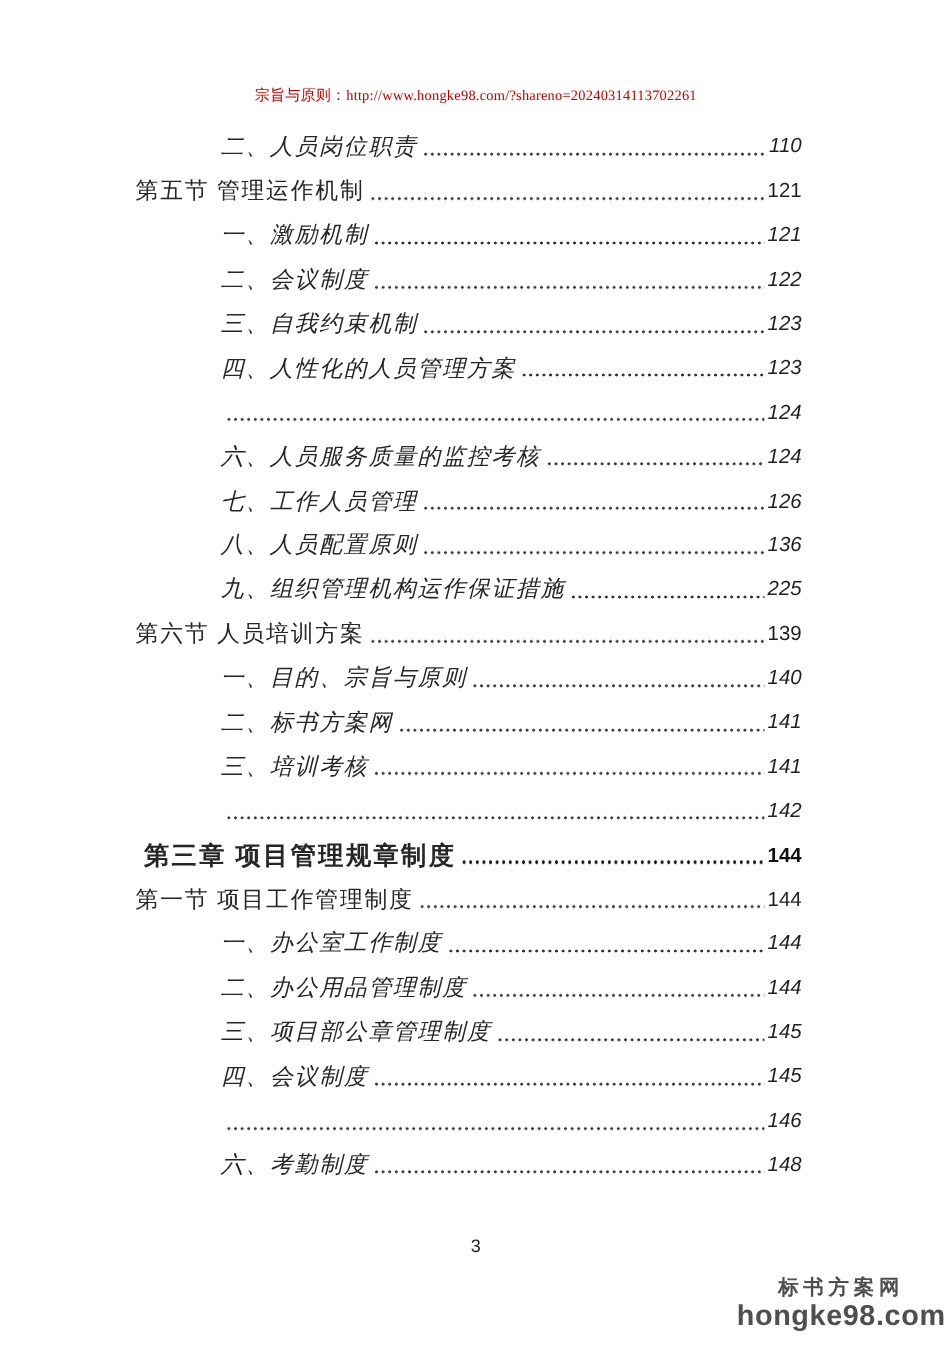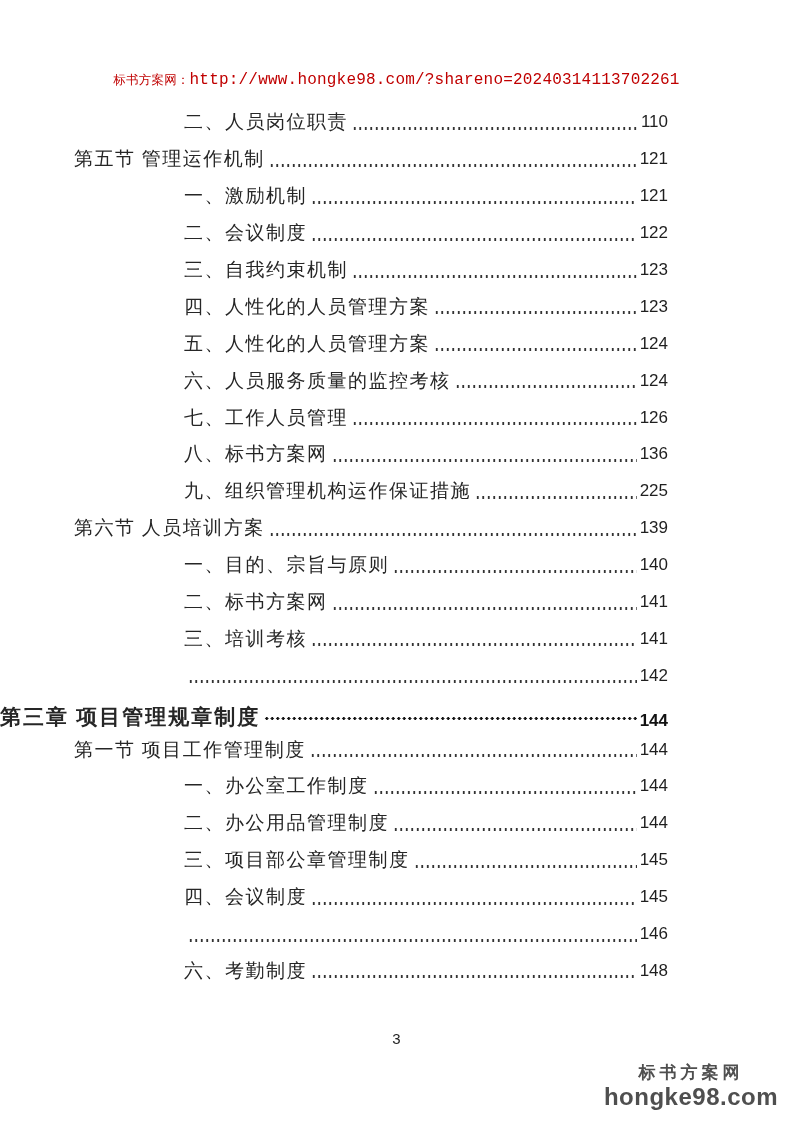--- a/index.html
+++ b/index.html
@@ -22,36 +22,36 @@
     text-align:center;
     font-size:12.5px;
     color:var(--accent);
     letter-spacing:0.2px;
     white-space:nowrap;
   }
   .header .hdr-label{
     font-family:"Liberation Serif","DejaVu Serif",serif;
   }
   .header .hdr-url{
-    font-family:Liberation Mono, monospace;
-    font-size:16px;
+    font-family:Liberation Serif, serif;
+    font-size:12px;
   }
   .toc{
     position:absolute;top:104px;left:0;right:0;
   }
   .toc-row{
     height:36.9px;
     display:flex;
     align-items:center;
     padding-right:125px;
     box-sizing:border-box;
   }
-  .toc-row.sub{padding-left:184px;}
-  .toc-row.section{padding-left:74px;}
-  .toc-row.chapter{align-items:flex-end;}
+  .toc-row.sub{padding-left:184px;font-style:italic;}
+  .toc-row.section{padding-left:113px;}
+  .toc-row.chapter{padding-left:120px;}
   .toc-label{
     font-size:19px;
     letter-spacing:1.5px;
     white-space:nowrap;
     flex:0 0 auto;
   }
   .chapter .toc-label{
     font-size:21px;
     font-weight:bold;
     letter-spacing:2px;
@@ -80,21 +80,21 @@
     color:#111;
   }
   .footer{
     position:absolute;top:1030px;left:0;right:0;
     text-align:center;
     font-size:15px;
     font-family:"Liberation Sans","DejaVu Sans",sans-serif;
     color:#1f1f1f;
   }
   .watermark{
-    position:absolute;right:15px;bottom:13px;
+    position:absolute;right:5px;bottom:13px;
     text-align:center;
     color:var(--wm);
     font-family:"Liberation Sans","DejaVu Sans",sans-serif;
     line-height:1.05;
   }
   .wm-name{
     font-size:17px;
     font-weight:bold;
     letter-spacing:4px;
     margin-bottom:2px;
@@ -104,21 +104,21 @@
     font-weight:bold;
     letter-spacing:0.5px;
   }
 </style>
 </head>
 <body>
 
 <div>
 
   <div class="header">
-    <span class="hdr-label">标书方案网：</span><span class="hdr-url">http://www.hongke98.com/?shareno=20240314113702261</span>
+    <span class="hdr-label">宗旨与原则：</span><span class="hdr-url">http://www.hongke98.com/?shareno=20240314113702261</span>
   </div>
 
   <div class="toc" id="toc">
       <div class="toc-row sub">
         <span class="toc-label">二、人员岗位职责</span>
         <span class="leader"></span>
         <span class="toc-page">110</span>
       </div>
       <div class="toc-row section">
         <span class="toc-label">第五节 管理运作机制</span>
@@ -139,36 +139,35 @@
         <span class="toc-label">三、自我约束机制</span>
         <span class="leader"></span>
         <span class="toc-page">123</span>
       </div>
       <div class="toc-row sub">
         <span class="toc-label">四、人性化的人员管理方案</span>
         <span class="leader"></span>
         <span class="toc-page">123</span>
       </div>
       <div class="toc-row sub">
-        <span class="toc-label">五、人性化的人员管理方案</span>
         <span class="leader"></span>
         <span class="toc-page">124</span>
       </div>
       <div class="toc-row sub">
         <span class="toc-label">六、人员服务质量的监控考核</span>
         <span class="leader"></span>
         <span class="toc-page">124</span>
       </div>
       <div class="toc-row sub">
         <span class="toc-label">七、工作人员管理</span>
         <span class="leader"></span>
         <span class="toc-page">126</span>
       </div>
       <div class="toc-row sub">
-        <span class="toc-label">八、标书方案网</span>
+        <span class="toc-label">八、人员配置原则</span>
         <span class="leader"></span>
         <span class="toc-page">136</span>
       </div>
       <div class="toc-row sub">
         <span class="toc-label">九、组织管理机构运作保证措施</span>
         <span class="leader"></span>
         <span class="toc-page">225</span>
       </div>
       <div class="toc-row section">
         <span class="toc-label">第六节 人员培训方案</span>

